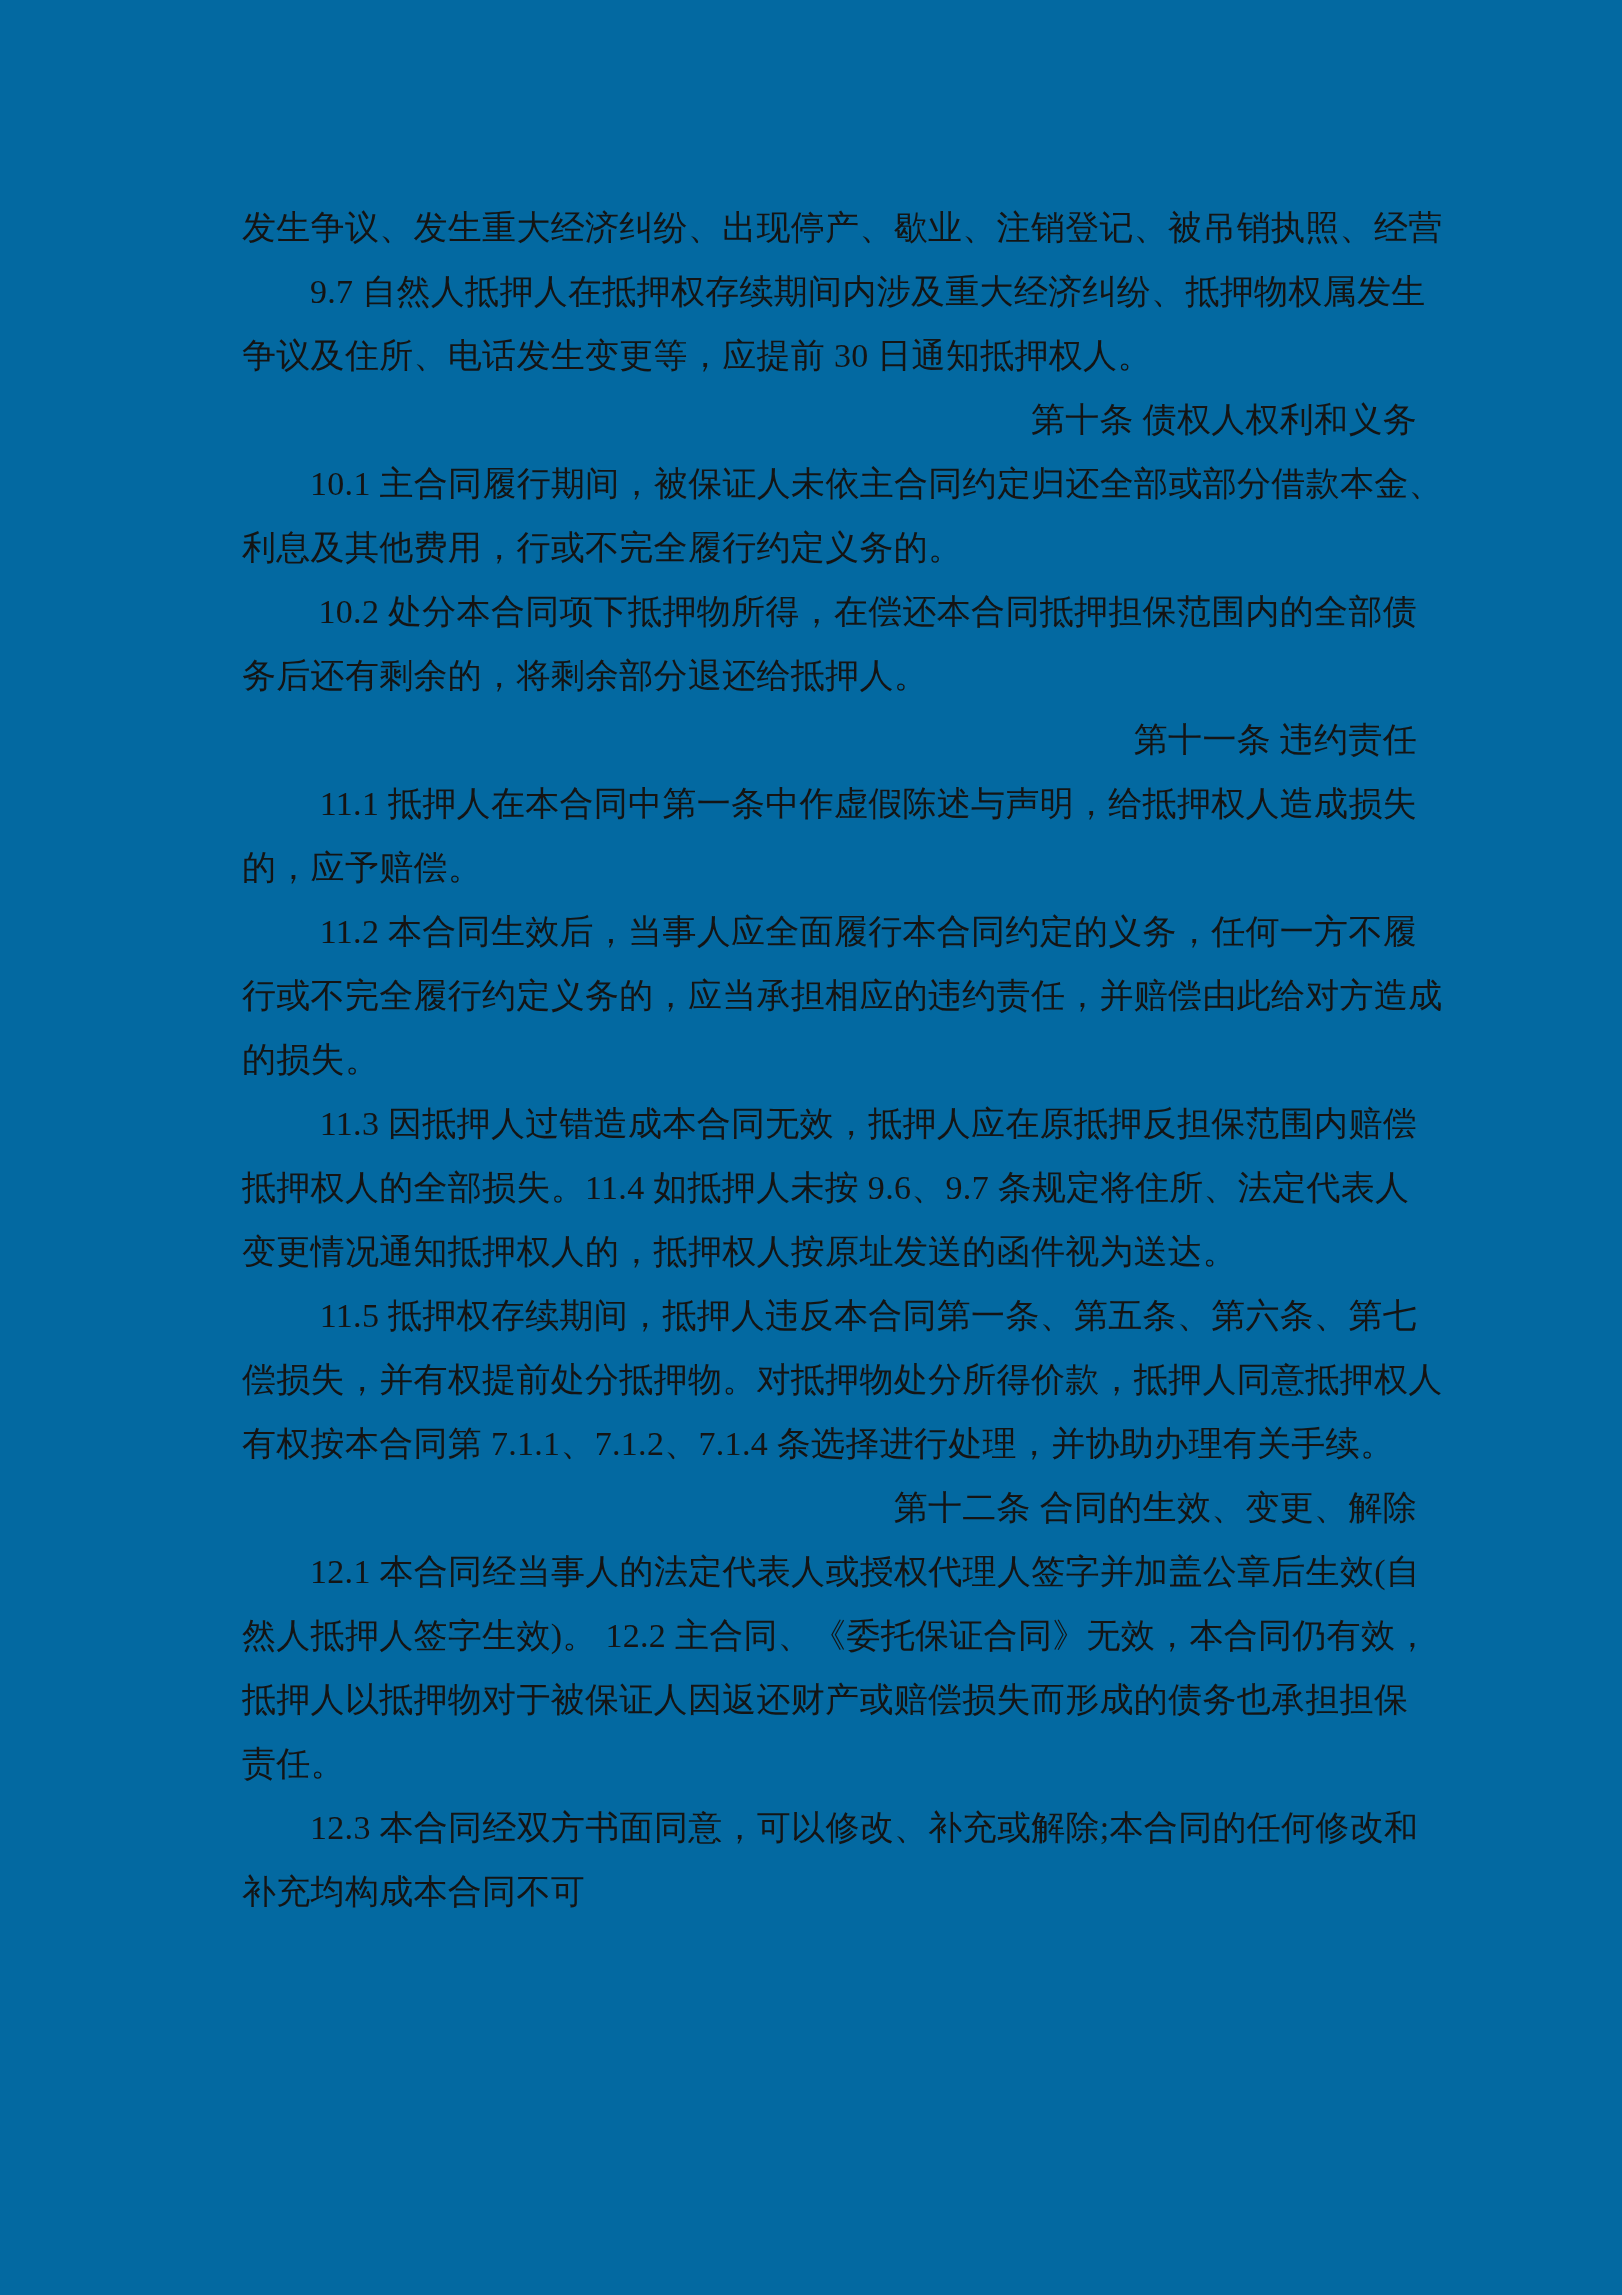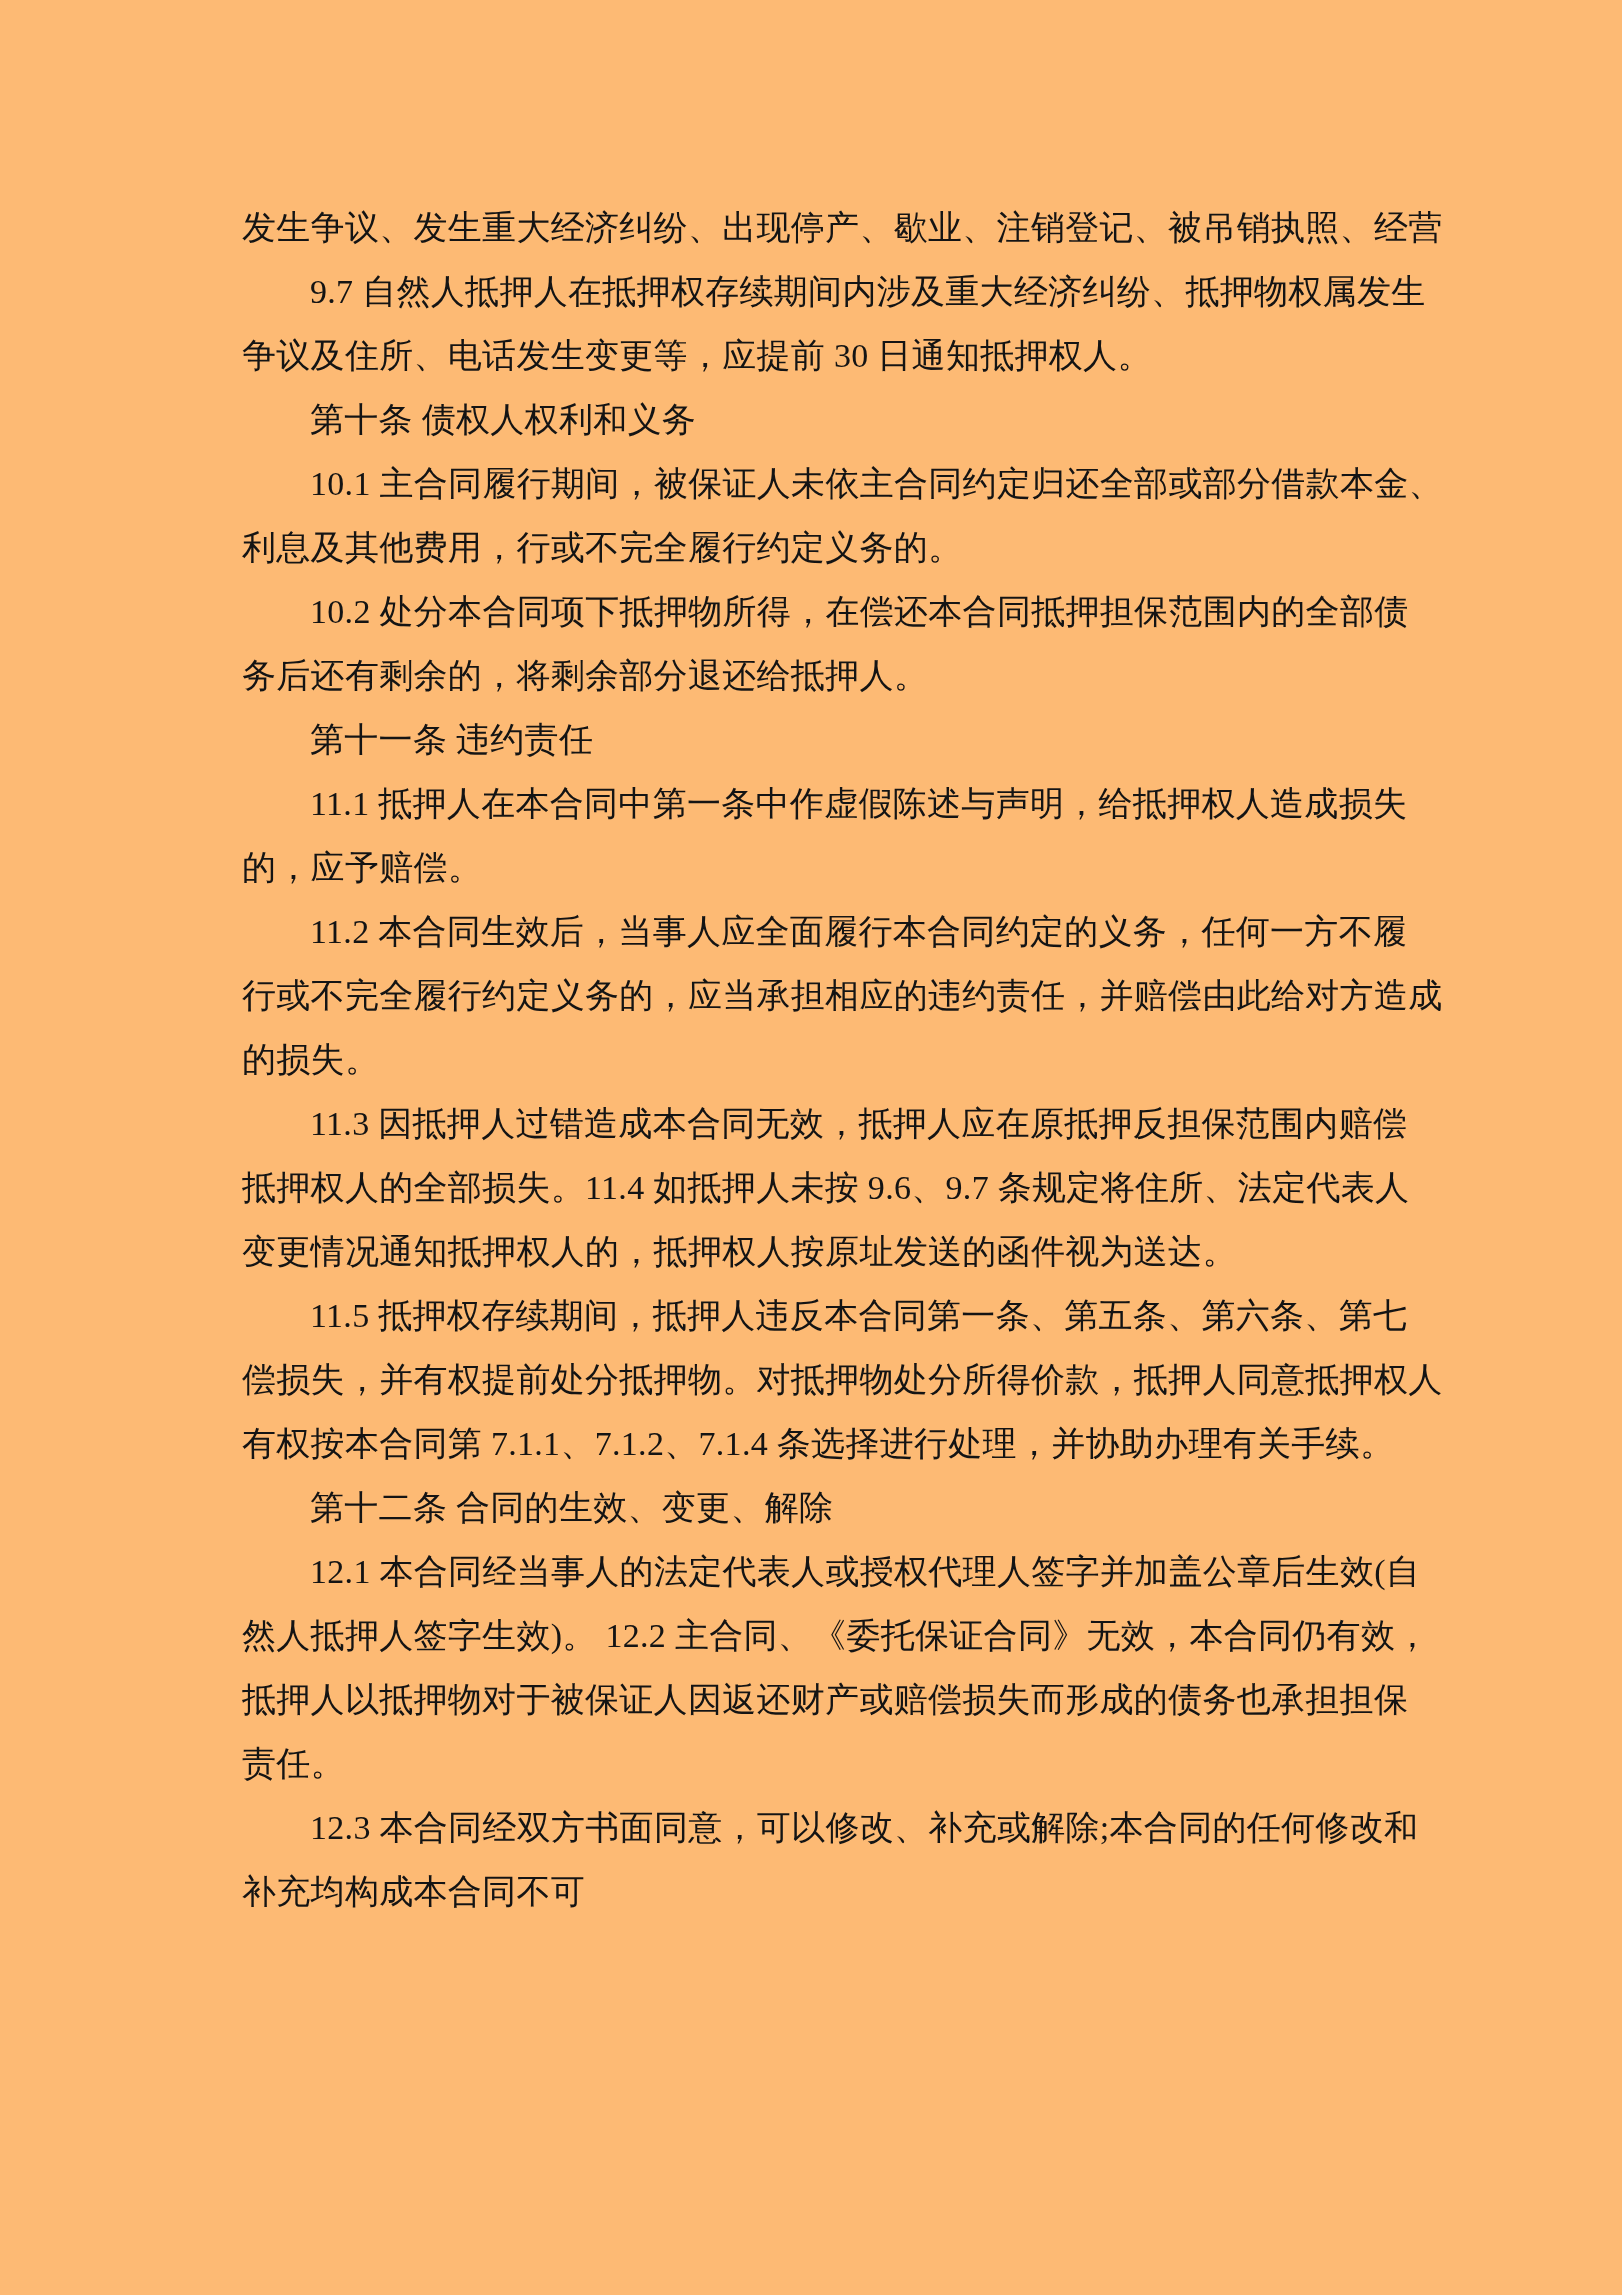--- a/index.html
+++ b/index.html
@@ -4,41 +4,42 @@
 <style>
   html, body {
     margin: 0;
     padding: 0;
     background: #ffffff;
   }
   .page {
     position: relative;
     width: 1623px;
     height: 2295px;
-    background: #fdba74;
+    background: #0369a1;
     overflow: hidden;
   }
   .text-block {
     position: absolute;
     left: 242px;
     top: 196px;
     width: 1175px;
   }
   .line {
     font-family: "Liberation Serif", "DejaVu Serif", serif;
     font-size: 34px;
     line-height: 64px;
     height: 64px;
     color: #141414;
     white-space: nowrap;
     text-align: left;
     letter-spacing: 0.3px;
   }
   .line.indent {
     text-indent: 68px;
+    text-align: right;
   }
 </style>
 </head>
 <body>
 
 <div class="page">
   <div class="text-block">
       <div class="line">发生争议、发生重大经济纠纷、出现停产、歇业、注销登记、被吊销执照、经营</div>
       <div class="line indent">9.7 自然人抵押人在抵押权存续期间内涉及重大经济纠纷、抵押物权属发生</div>
       <div class="line">争议及住所、电话发生变更等，应提前 30 日通知抵押权人。</div>

